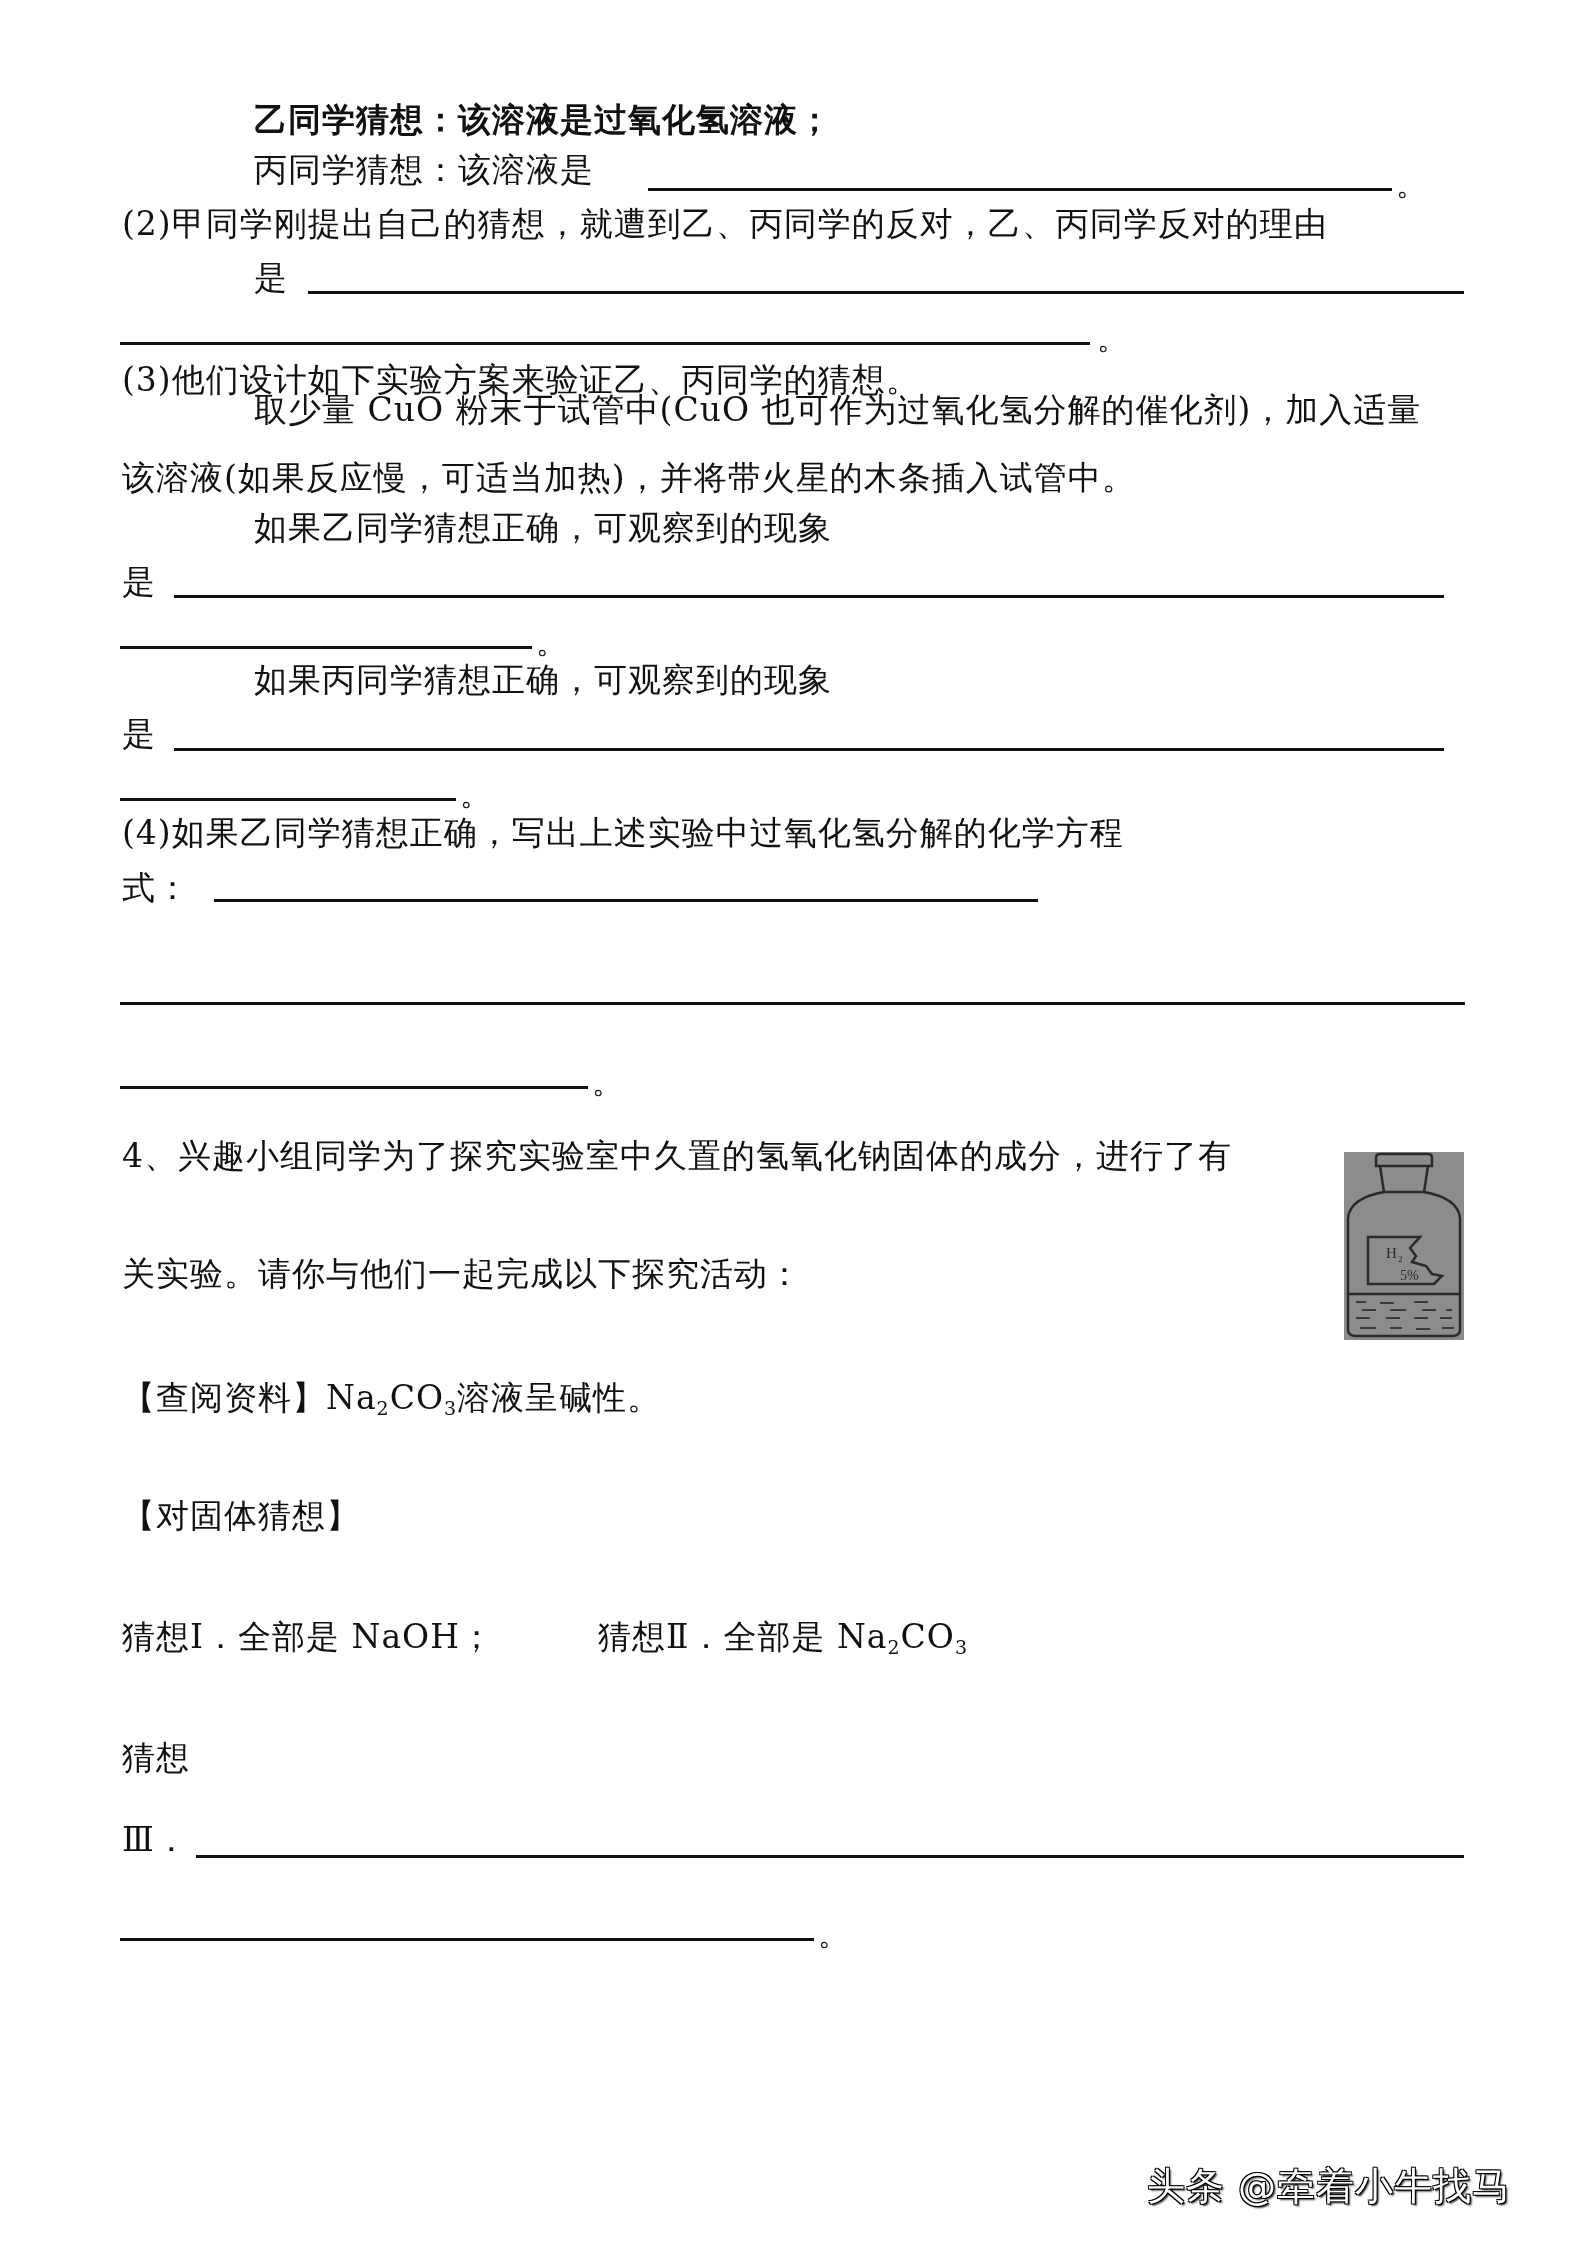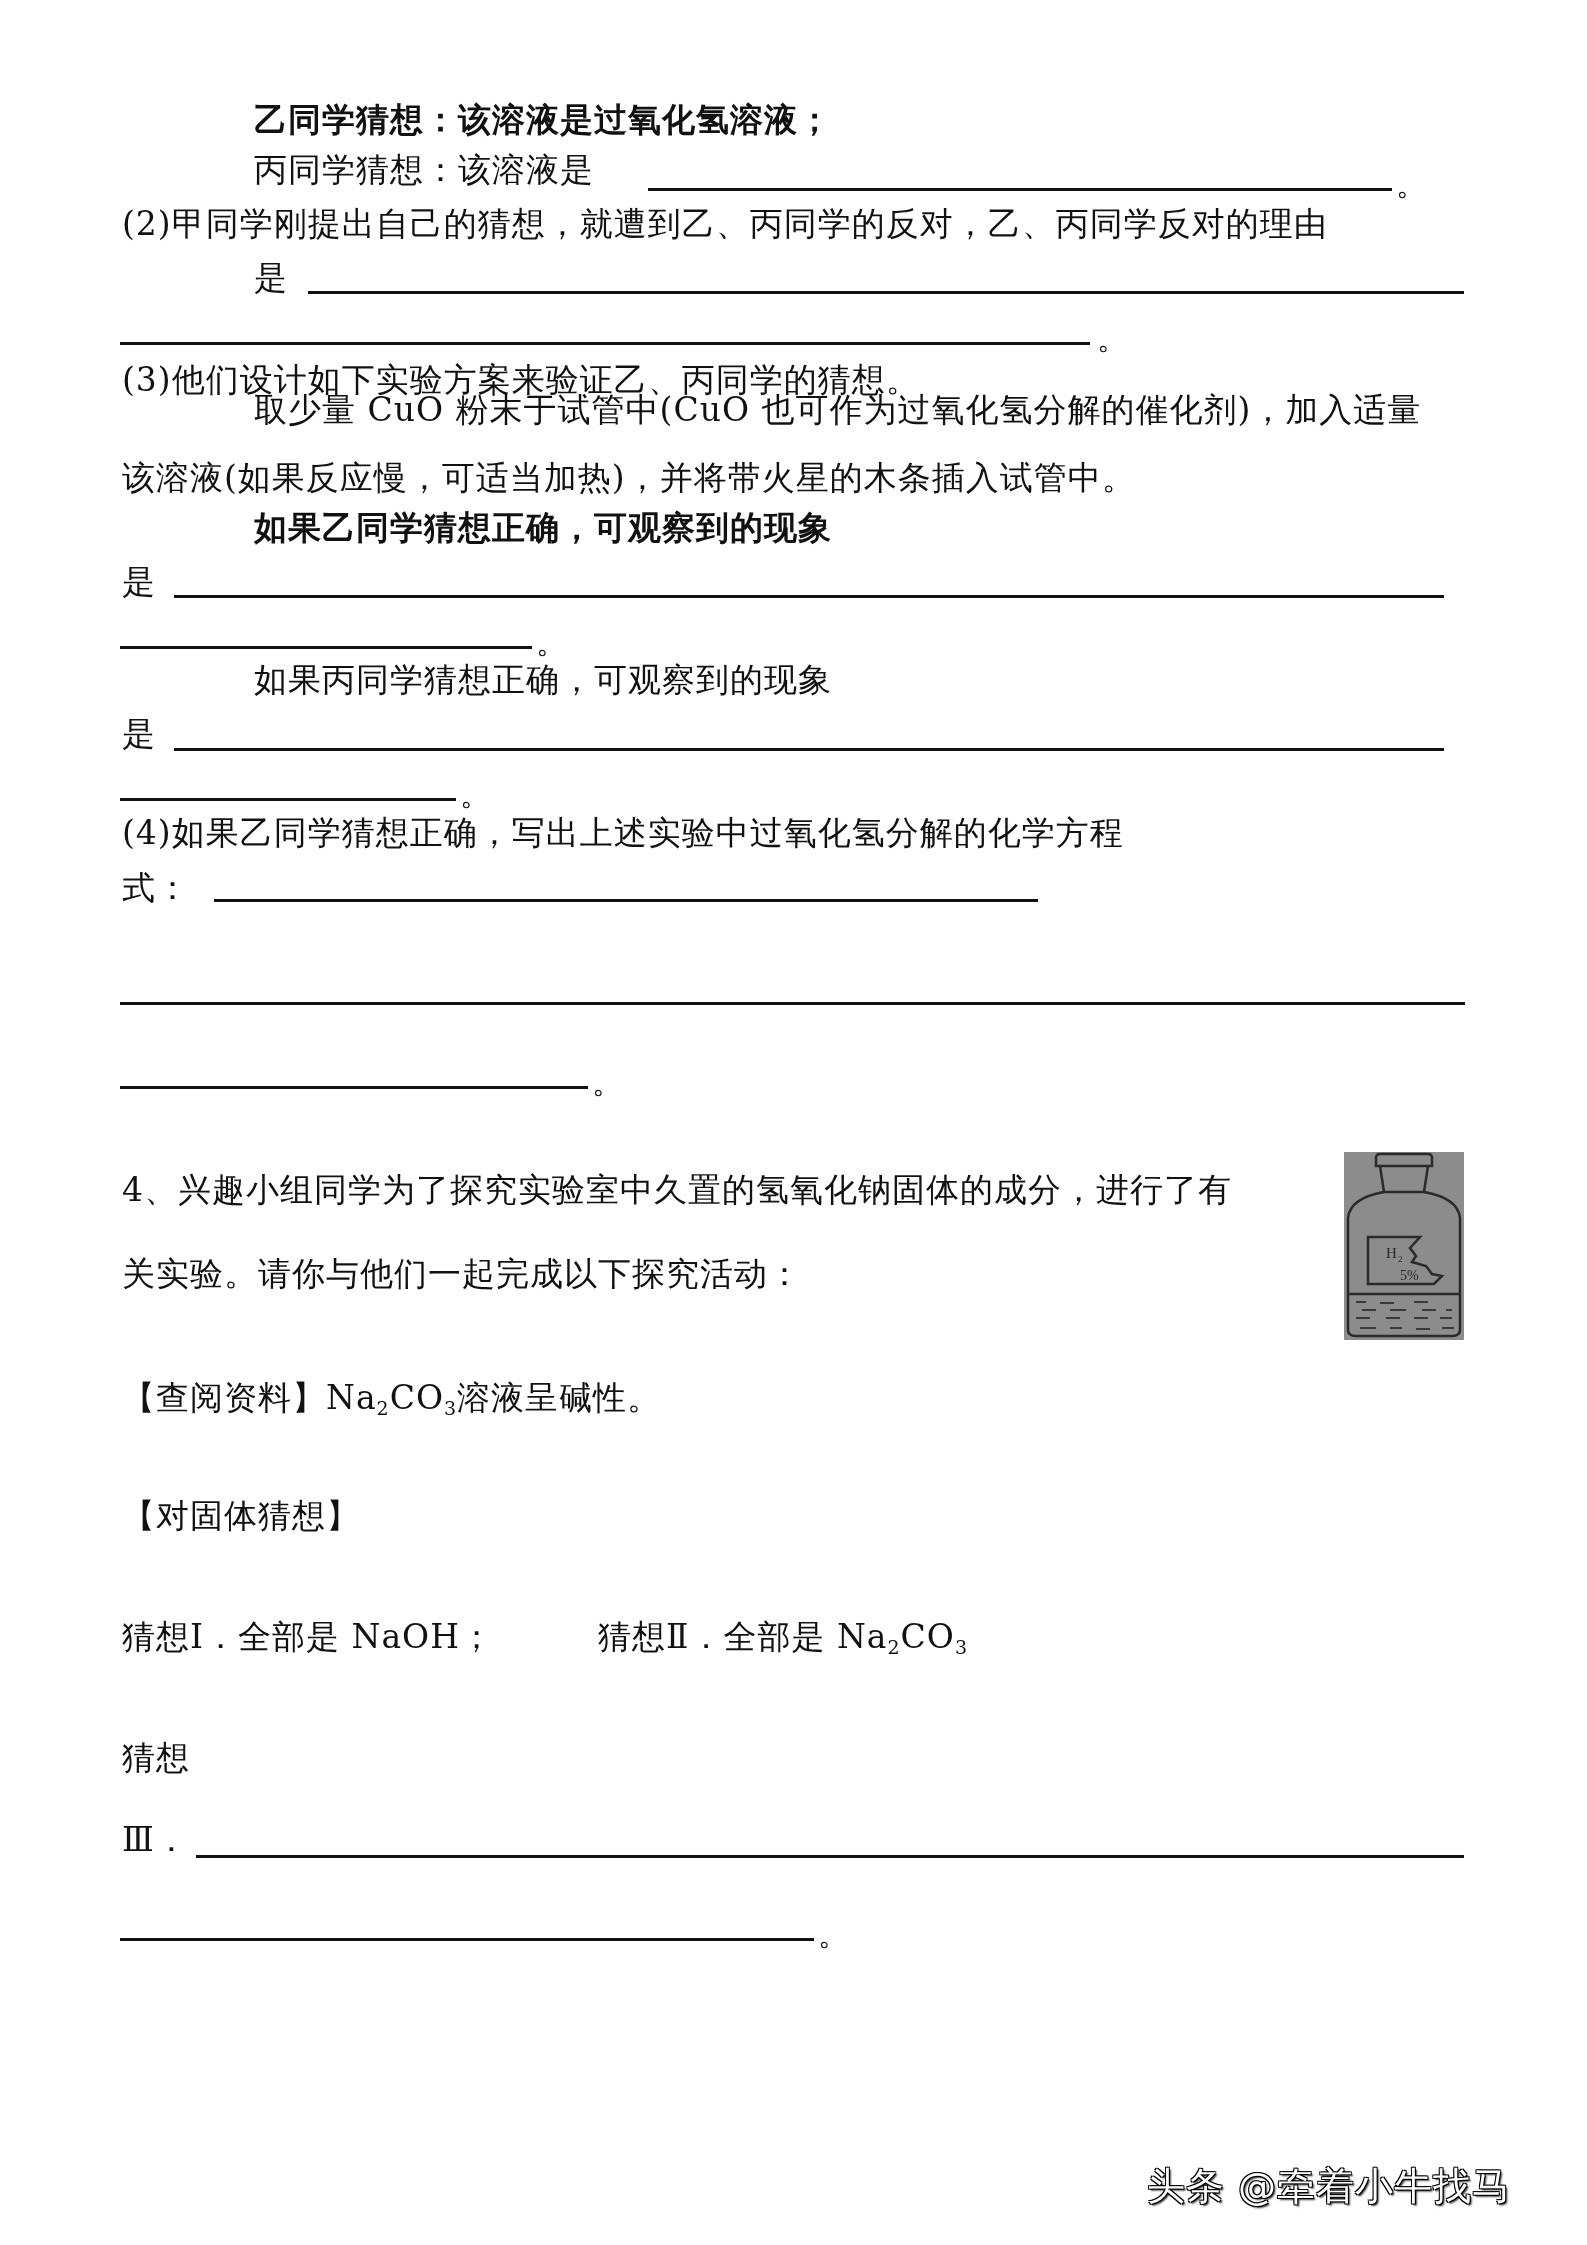--- a/index.html
+++ b/index.html
@@ -71,40 +71,40 @@
 <div class="t" style="left:254px; top:258px;">是</div>
 <div class="blank" style="left:308px; top:291px; width:1156px;"></div>
 
 <div class="blank" style="left:120px; top:342px; width:970px;"></div>
 <div class="period" style="left:1097px; top:324px;">。</div>
 
 <div class="t" style="left:122px; top:360px;">(3)他们设计如下实验方案来验证乙、丙同学的猜想。</div>
 <div class="t" style="left:254px; top:390px;">取少量 CuO 粉末于试管中(CuO 也可作为过氧化氢分解的催化剂)，加入适量</div>
 <div class="t" style="left:122px; top:458px;">该溶液(如果反应慢，可适当加热)，并将带火星的木条插入试管中。</div>
 
-<div class="t" style="left:254px; top:508px;font-weight:bold;">如果乙同学猜想正确，可观察到的现象</div>
+<div class="t" style="left:254px; top:508px;">如果乙同学猜想正确，可观察到的现象</div>
 <div class="t" style="left:122px; top:562px;">是</div>
 <div class="blank" style="left:174px; top:595px; width:1270px;"></div>
 <div class="blank" style="left:120px; top:646px; width:412px;"></div>
 <div class="period" style="left:536px; top:628px;">。</div>
 
 <div class="t" style="left:254px; top:660px;">如果丙同学猜想正确，可观察到的现象</div>
 <div class="t" style="left:122px; top:714px;">是</div>
 <div class="blank" style="left:174px; top:748px; width:1270px;"></div>
 <div class="blank" style="left:120px; top:798px; width:336px;"></div>
 <div class="period" style="left:460px; top:780px;">。</div>
 
 <div class="t" style="left:122px; top:813px;">(4)如果乙同学猜想正确，写出上述实验中过氧化氢分解的化学方程</div>
 <div class="t" style="left:122px; top:868px;">式：</div>
 <div class="blank" style="left:214px; top:899px; width:824px;"></div>
 <div class="blank" style="left:120px; top:1002px; width:1345px;"></div>
 <div class="blank" style="left:120px; top:1086px; width:468px;"></div>
 <div class="period" style="left:592px; top:1068px;">。</div>
 
-<div class="t" style="left:122px; top:1170px;">4、兴趣小组同学为了探究实验室中久置的氢氧化钠固体的成分，进行了有</div>
+<div class="t" style="left:122px; top:1136px;">4、兴趣小组同学为了探究实验室中久置的氢氧化钠固体的成分，进行了有</div>
 <div class="t" style="left:122px; top:1254px;">关实验。请你与他们一起完成以下探究活动：</div>
 
 <div class="bottle">
   <svg width="120" height="188" viewBox="0 0 120 188">
     <rect x="0" y="0" width="120" height="188" fill="#8c8c8c"></rect>
 
     <path d="M32 6 Q32 2 36 2 L84 2 Q88 2 88 6 L88 14 L32 14 Z" fill="none" stroke="#2a2a2a" stroke-width="2.5"></path>
 
     <path d="M36 14 L40 40 L80 40 L84 14" fill="none" stroke="#2a2a2a" stroke-width="2.5"></path>
 

